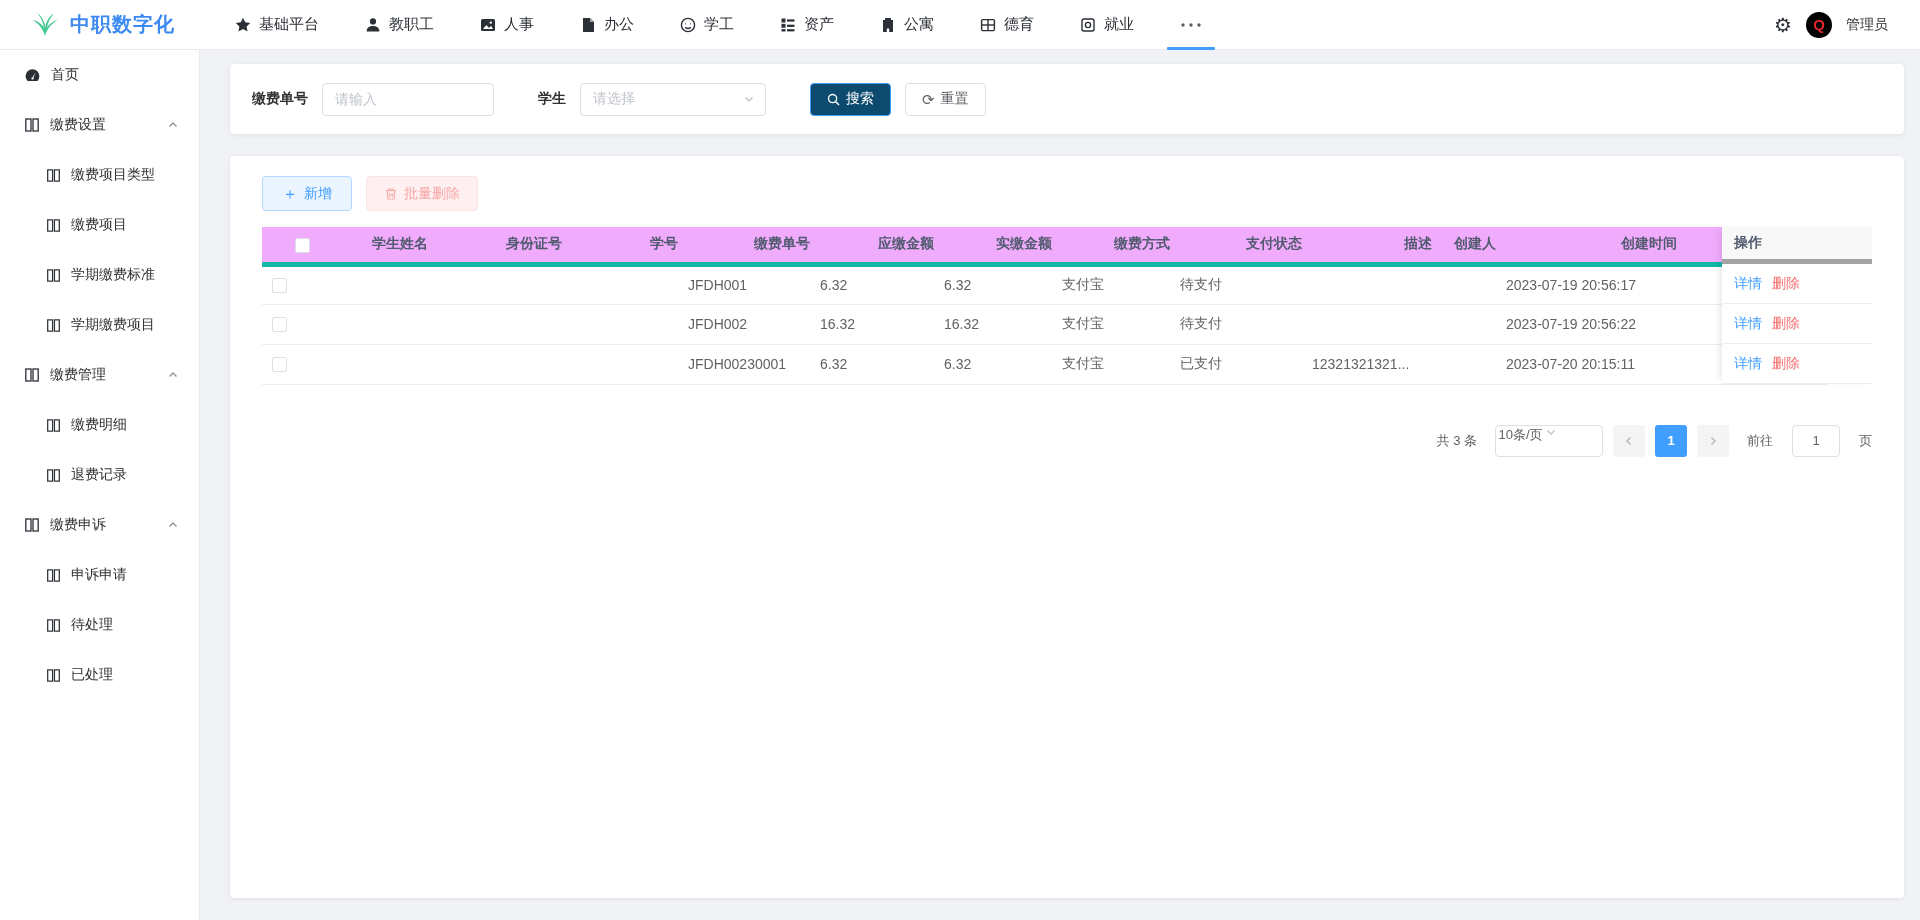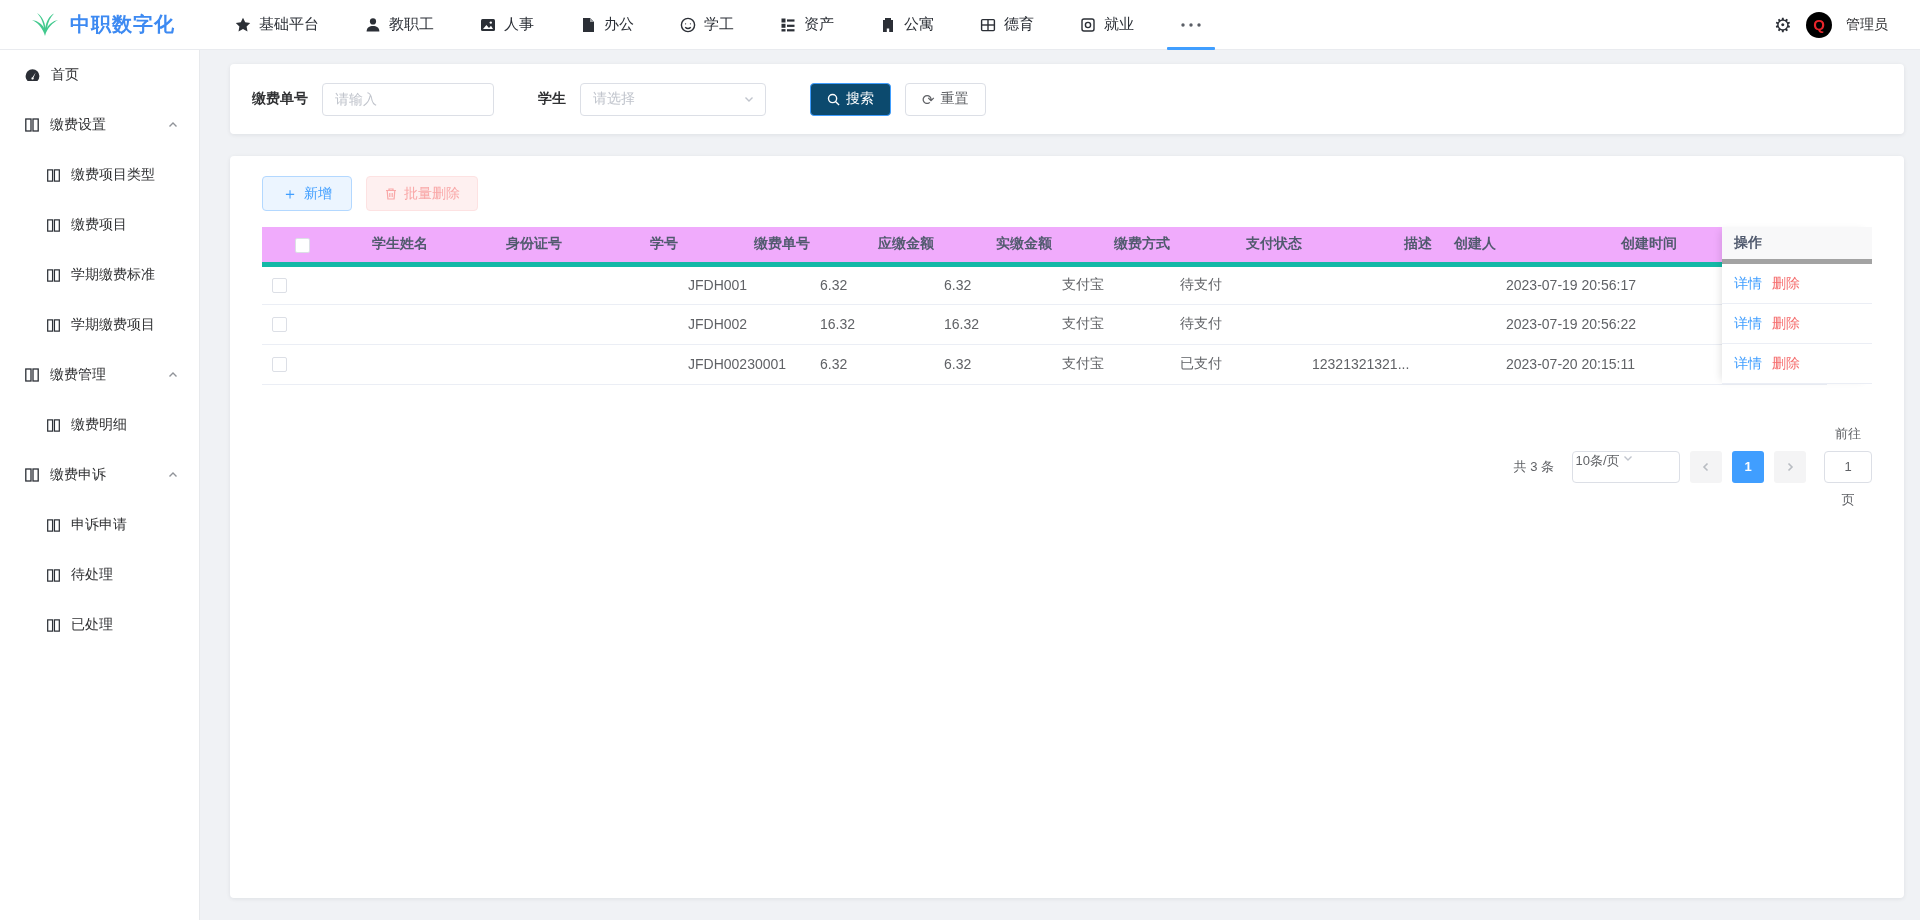--- a/index.html
+++ b/index.html
@@ -65,21 +65,21 @@
   .link-detail { color:#409eff; cursor:pointer; }
   .link-delete { color:#f56c6c; cursor:pointer; }
 
   
   .pagination { margin-top:40px; display:flex; justify-content:flex-end; align-items:center; gap:10px; color:#606266; font-size:13px; }
   .pg-total { margin-right:8px; }
   .pg-size { width:108px; height:32px; border:1px solid #dcdfe6; border-radius:4px; display:flex; align-items:flex-start; padding:0 8px 0 0; cursor:pointer; background:#fff; }
   .pg-size span { flex:1; text-align:center; color:#606266; }
   .pg-btn { width:32px; height:32px; border-radius:3px; background:#f4f4f5; display:flex; align-items:center; justify-content:center; cursor:pointer; }
   .pg-page { width:32px; height:32px; border-radius:3px; background:#409eff; color:#fff; font-weight:bold; display:flex; align-items:center; justify-content:center; font-size:13px; cursor:pointer; }
-  .pg-goto { margin-left:8px; display:flex; align-items:center; gap:8px;flex-direction:column; }
+  .pg-goto { margin-left:8px; display:flex; align-items:center; gap:19px; }
   .goto-input { width:48px; height:32px; border:1px solid #dcdfe6; border-radius:4px; text-align:center; font-size:13px; color:#606266; outline:none; font-family:inherit; }
 </style>
 </head>
 <body>
 
 <header class="navbar">
   <div class="logo">
     <span>
       <svg width="30" height="26" viewBox="0 0 30 26" fill="none">
         <path d="M15 24 C13 16 7 10 2 8 C8 9 12 12 14 16 C13 9 10 4 7 1 C12 4 15 10 15.4 16 C16 10 19 4 24 1.5 C20.5 5 18 10 17 16 C19 12 23 9 28 8 C23 10.5 17 16 15 24 Z" fill="#42c98e"></path>
@@ -273,20 +273,29 @@
       </span>
   </div>
   <div class="menu-item sub">
     <span>
         <svg width="15" height="15" viewBox="0 0 16 16" fill="none" stroke="#2b2f36" stroke-width="1.3">
           <rect x="1.8" y="2" width="5.2" height="12"></rect>
           <rect x="9" y="2" width="5.2" height="12"></rect>
         </svg>
       </span>
     <span>缴费明细</span>
+  </div>
+  <div class="menu-item sub">
+    <span>
+        <svg width="15" height="15" viewBox="0 0 16 16" fill="none" stroke="#2b2f36" stroke-width="1.3">
+          <rect x="1.8" y="2" width="5.2" height="12"></rect>
+          <rect x="9" y="2" width="5.2" height="12"></rect>
+        </svg>
+      </span>
+    <span>退费记录</span>
   </div>
 
   <div class="menu-item">
     <span>
         <svg width="16" height="16" viewBox="0 0 16 16" fill="none" stroke="#2b2f36" stroke-width="1.3">
           <rect x="1.8" y="2" width="5.2" height="12"></rect>
           <rect x="9" y="2" width="5.2" height="12"></rect>
         </svg>
       </span>
     <span>缴费申诉</span>

